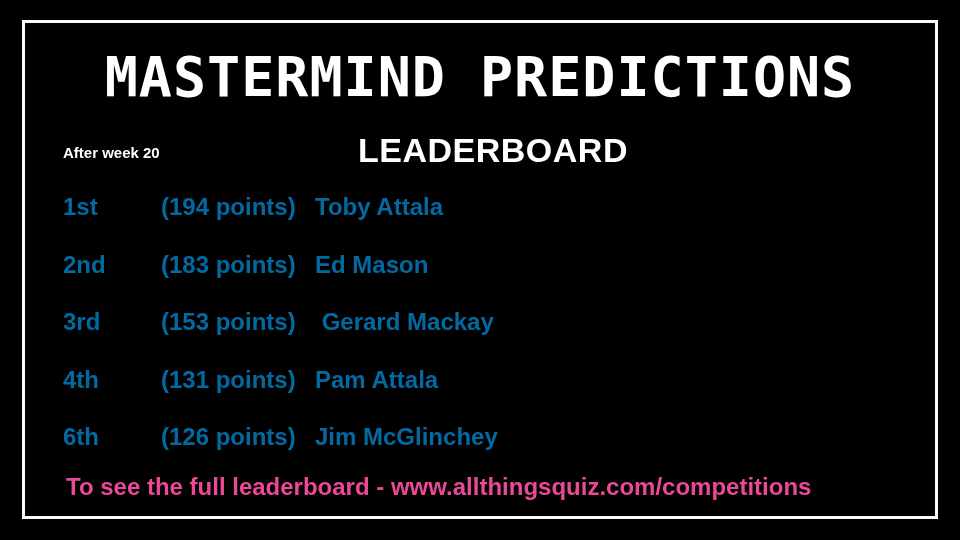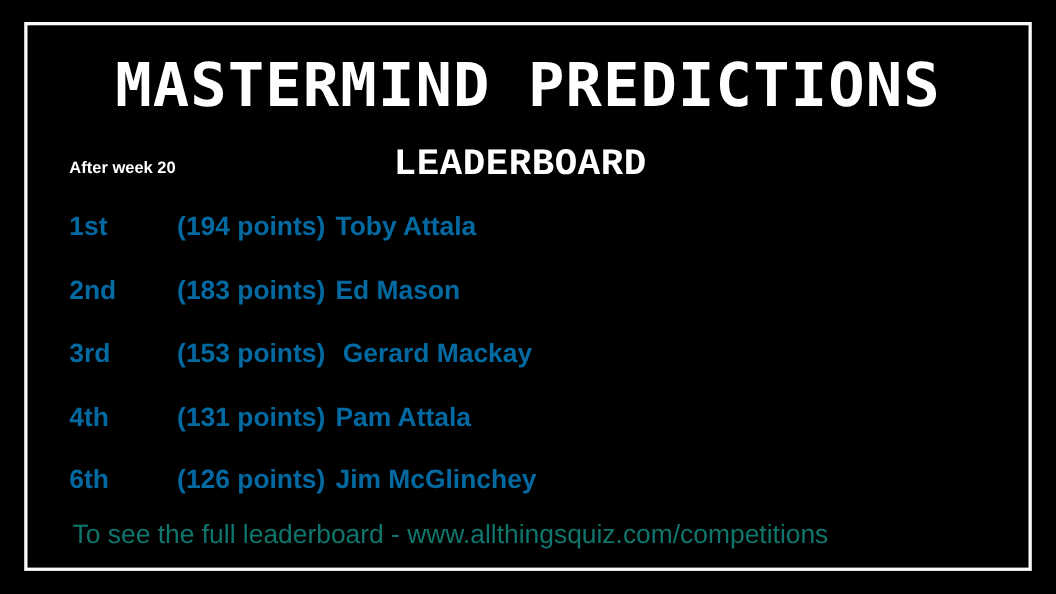--- a/index.html
+++ b/index.html
@@ -60,21 +60,21 @@
     font-size: 15px;
     line-height: 22px;
     white-space: nowrap;
   }
 
   .subtitle {
     position: absolute;
     left: 358px;
     top: 130px;
     color: #ffffff;
-    font-family: Liberation Mono, monospace;
+    font-family: Liberation Sans, sans-serif;
     font-weight: bold;
     font-size: 34px;
     line-height: 40px;
     letter-spacing: 0.5px;
     white-space: nowrap;
   }
 
   .board {
     position: absolute;
     left: 0;
@@ -100,33 +100,33 @@
   }
 
   .row .points {
     position: absolute;
     left: 161px;
     top: 0;
   }
 
   .row .name {
     position: absolute;
-    left: 305px;
+    left: 315px;
     top: 0;
     white-space: pre;
     text-align: center;
   }
 
   .footer {
     position: absolute;
     left: 66px;
     top: 472px;
-    color: #0f766e;
+    color: #ec4899;
     font-family: "Liberation Sans", sans-serif;
-    font-weight: normal;
+    font-weight: bold;
     font-size: 24px;
     line-height: 30px;
     white-space: nowrap;
   }
 </style>
 </head>
 <body>
 
 <div class="slide">
 

